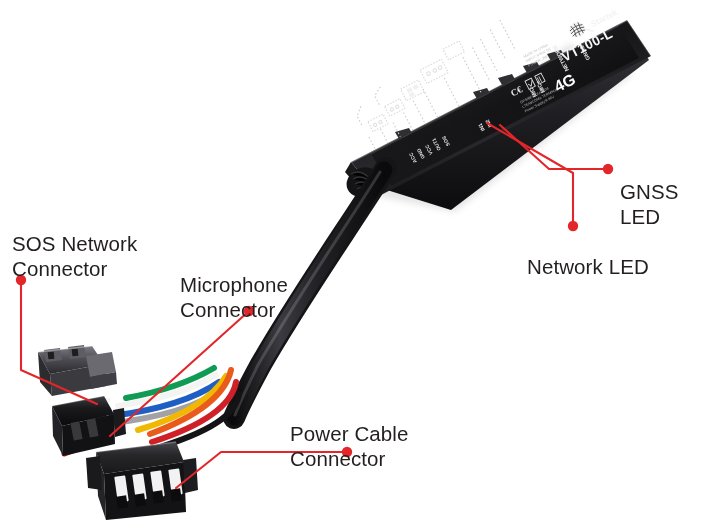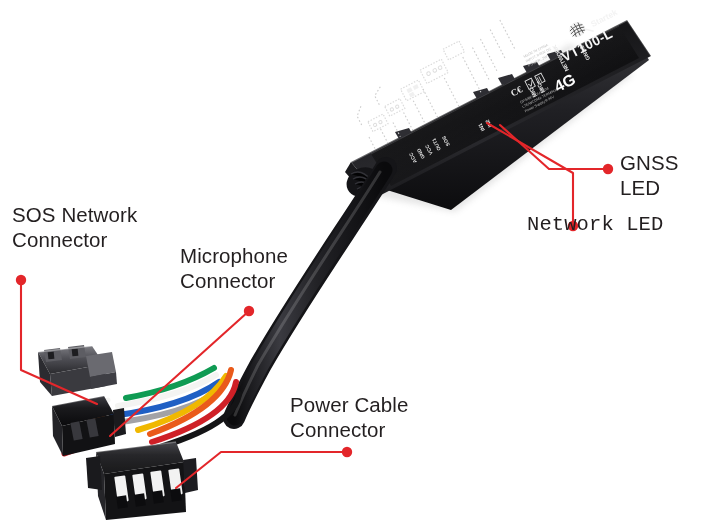--- a/index.html
+++ b/index.html
@@ -6,27 +6,27 @@
   body{
     width:717px;height:520px;overflow:hidden;position:relative;
     font-family:"Liberation Sans", sans-serif;
     -webkit-font-smoothing:antialiased;
   }
   #stage{position:absolute;left:0;top:0;width:717px;height:520px;background:#fff;}
 
   
   .label{
     position:absolute;color:#231f20;font-size:20.5px;line-height:25px;
-    white-space:pre-line;letter-spacing:0.1px;
+    white-space:pre-line;letter-spacing:0.1px;margin-top:29px;
   }
   #lbl-sos{left:12px;top:202px;}
   #lbl-mic{left:180px;top:243px;}
   #lbl-pwr{left:290px;top:392px;}
   #lbl-gnss{left:620px;top:150px;}
-  #lbl-net{left:527px;top:212px;font-family:Liberation Mono, monospace;}
+  #lbl-net{left:527px;top:225px;}
 
   
   #overlay{position:absolute;left:0;top:0;width:717px;height:520px;}
 
   
   #device{
     position:absolute;left:333px;top:4px;width:350px;height:230px;
   }
 
   

